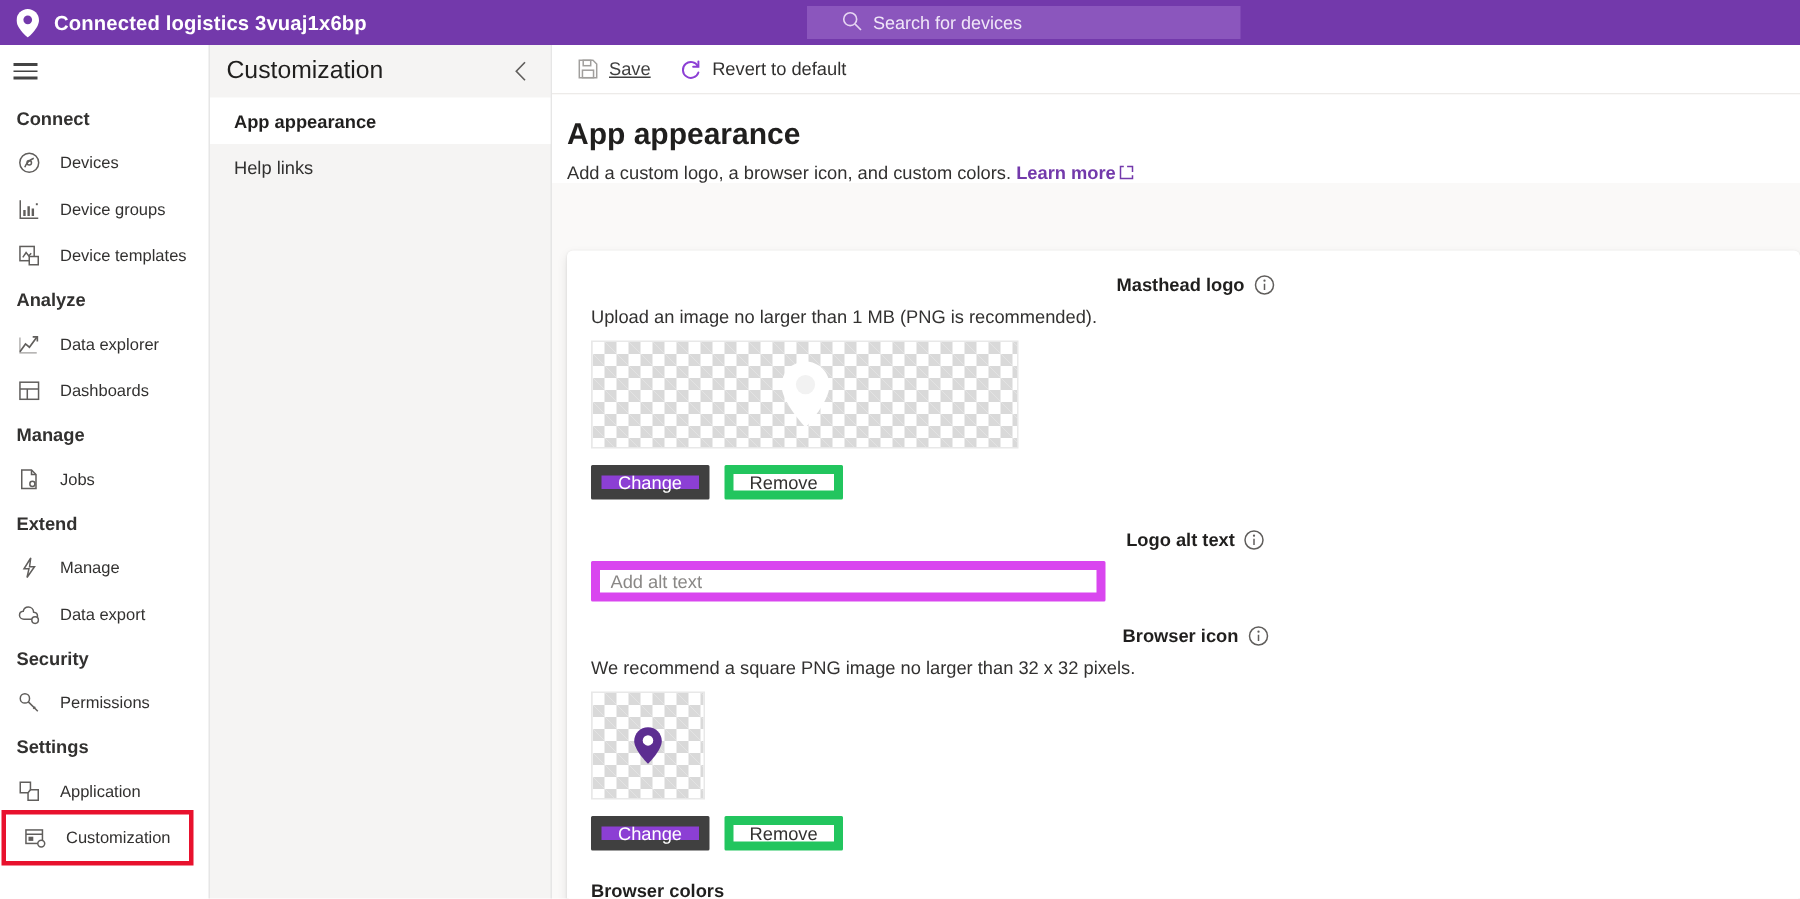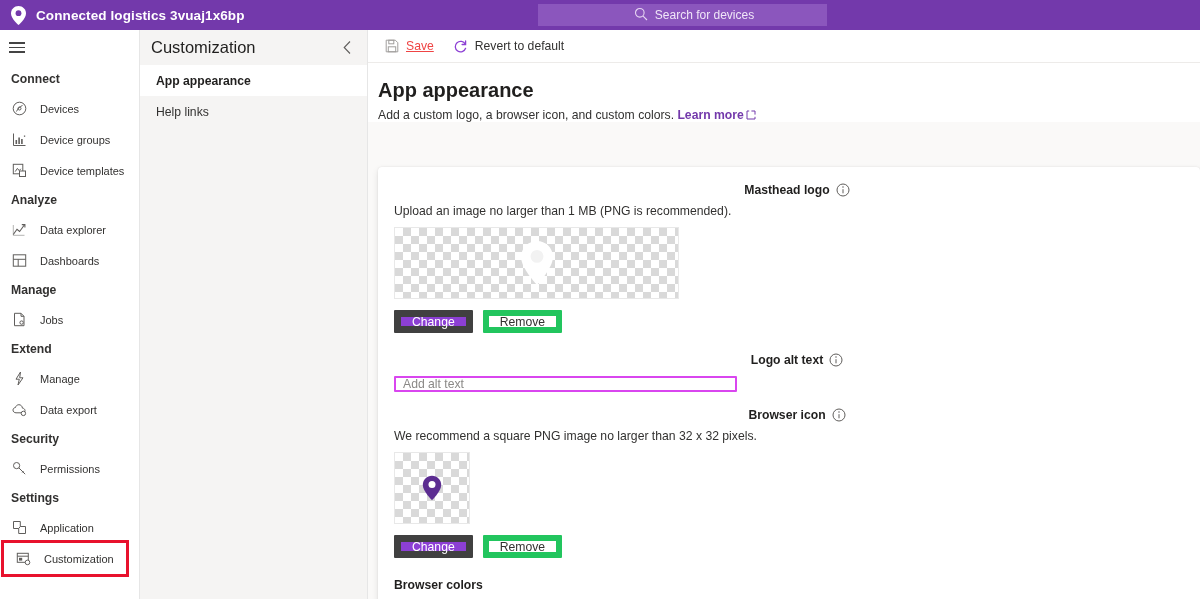--- a/index.html
+++ b/index.html
@@ -30,21 +30,20 @@
     letter-spacing: .1px;
     white-space: nowrap;
   }
   #search-box {
     position: absolute; left: 538px; top: 4px;
     width: 289px; height: 22px;
     background: #8b56bd;
     display: flex; align-items: center;
     padding-left: 23px;
     cursor: text;
-    justify-content: center;
   }
   #search-icon { width: 16px; height: 16px; flex: 0 0 16px; }
   #search-placeholder {
     color: #f0e6f8; font-size: 12px; margin-left: 5px; white-space: nowrap;
   }
 
   
   #leftnav {
     position: absolute; left: 0; top: 30px;
     width: 140px; height: 569px;
@@ -125,21 +124,21 @@
     display: flex; align-items: center; height: 33px;
     padding: 0 10px 0 2px; margin-right: 6px; cursor: pointer;
     font-size: 12.2px;
   }
   .cmd-button.disabled { cursor: default; }
   .cmd-icon {
     width: 17px; height: 17px; flex: 0 0 17px;
     display: flex; align-items: center; justify-content: center;
   }
   .cmd-label { margin-left: 6px; white-space: nowrap; }
-  #save-label { color: #ef4444; text-decoration: underline; }
+  #save-label { color: #404040; text-decoration: underline; }
   #revert-label { color: #323130; }
 
   #main-scroll {
     height: 536px; background: #faf9f8; overflow: hidden; position: relative;
   }
   #page-head { padding: 16px 0 0 10px; background: #ffffff; }
   #page-title {
     font-size: 20px; color: #201f1e; font-weight: bold; margin: 0 0 6px 0;
   }
   #page-subtitle { font-size: 12.2px; color: #323130; }
@@ -192,22 +191,22 @@
   }
   .btn-primary {
     background: #8c3fd4; color: #ffffff; border: 7px solid #404040;
     margin-right: 10px;
   }
   .btn-secondary {
     background: #ffffff; color: #323130; border: 6px solid #22c55e;
   }
 
   .text-input {
-    width: 343px; height: 16px;
-    border: 2px solid #d946ef; background: #ffffff;
+    width: 343px; height: 27px;
+    border: 6px solid #d946ef; background: #ffffff;
     font-family: "Liberation Sans", sans-serif; font-size: 12.2px;
     color: #323130; padding: 0 7px; outline: none; border-radius: 1px;
   }
   .text-input::placeholder { color: #8a8886; }
 
   .section-heading {
     font-size: 12.2px; font-weight: bold; color: #201f1e; margin-bottom: 11px;
   }
   .spacer-20 { height: 20px; }
   .spacer-16 { height: 16px; }

